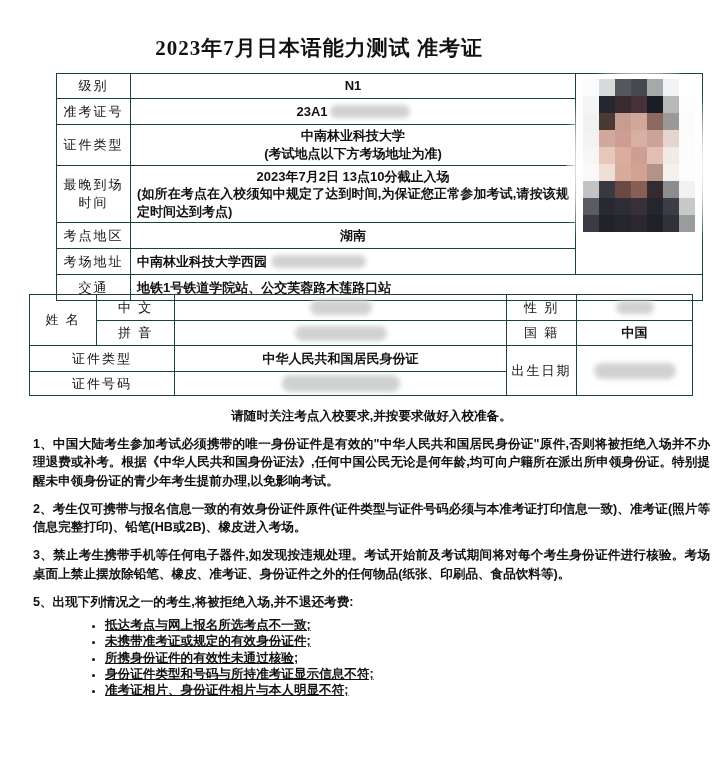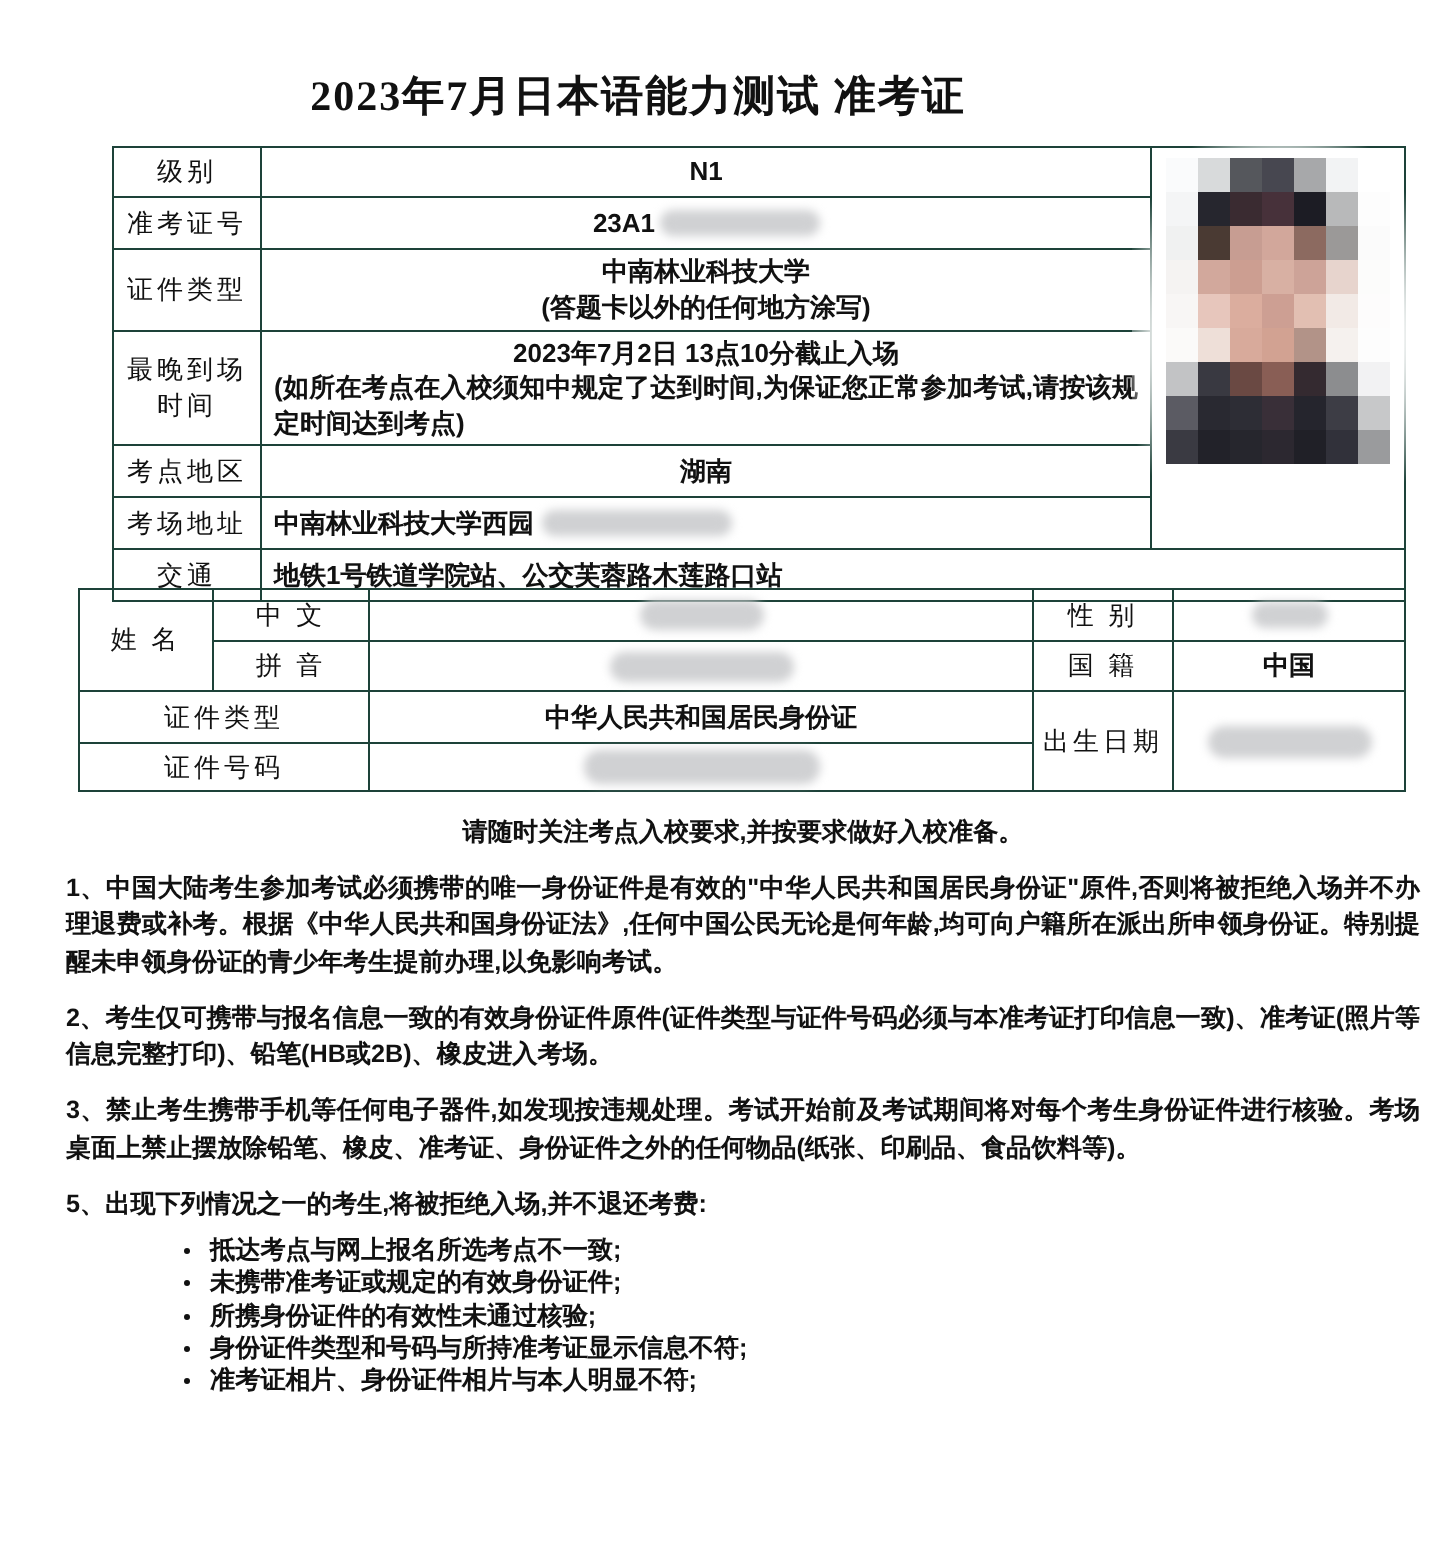--- a/index.html
+++ b/index.html
@@ -7,21 +7,21 @@
     width:726px;height:771px;background:#ffffff;position:relative;
     font-family:"Liberation Sans",sans-serif;color:#111;overflow:hidden;
   }
   .title{
     position:absolute;top:34px;left:0;width:638px;text-align:center;
     font-family:"Liberation Serif",serif;font-size:21px;font-weight:700;letter-spacing:1px;
   }
   table{border-collapse:collapse;position:absolute;table-layout:fixed;}
   td{border:1.5px solid #1d4239;padding:1px 6px;font-size:13px;vertical-align:middle;line-height:1.35;}
   .t1{left:56px;top:73px;width:646px;}
-  .t2{left:39px;top:294px;width:663px;}
+  .t2{left:29px;top:294px;width:663px;}
   .lbl{
     text-align:center;font-family:"Liberation Serif",serif;font-weight:400;
     letter-spacing:2px;padding:1px 2px;
   }
   .val{font-weight:700;}
   .center{text-align:center;}
   .left{text-align:left;}
   .just{text-align:justify;}
   .flexc{display:flex;align-items:center;justify-content:center;gap:2px;}
   .flexl{display:flex;align-items:center;justify-content:flex-start;gap:4px;}
@@ -41,21 +41,21 @@
   }
   .notes{position:absolute;left:33px;top:392px;width:677px;}
   .notes h2{
     margin:0 0 0 0;text-align:center;font-family:"Liberation Serif",serif;
     font-size:19px;font-weight:400;letter-spacing:3px;
   }
   .notes .intro{margin-top:16px;text-align:center;font-weight:700;font-size:12.6px;}
   .notes p.item{
     margin:10px 0 0 0;font-size:12.6px;font-weight:600;line-height:1.45;text-align:justify;
   }
-  .notes ul{margin:7px 0 0 0;padding-left:72px;}
+  .notes ul{margin:7px 0 0 0;padding-left:72px;text-decoration:underline;}
   .notes li{
     font-size:12.6px;font-weight:600;line-height:1.22;margin:1px 0;text-align:left;
   }
   .notes li::marker{font-size:11px;}
 </style>
 </head>
 <body>
 
 <div class="title">2023年7月日本语能力测试 准考证</div>
 
@@ -144,21 +144,21 @@
       <div class="flexc">
         <span>23A1</span>
         <span class="smudge" style="width:80px"></span>
       </div>
     </td>
   </tr>
   <tr>
     <td class="lbl" style="height:38px">证件类型</td>
     <td class="val center">
       <div>中南林业科技大学</div>
-      <div>(答题卡以外的任何地方涂写)</div>
+      <div>(考试地点以下方考场地址为准)</div>
     </td>
   </tr>
   <tr>
     <td class="lbl" style="height:54px">最晚到场时间</td>
     <td class="val">
       <div class="center">2023年7月2日 13点10分截止入场</div>
       <div class="just">(如所在考点在入校须知中规定了达到时间,为保证您正常参加考试,请按该规定时间达到考点)</div>
     </td>
   </tr>
   <tr>

